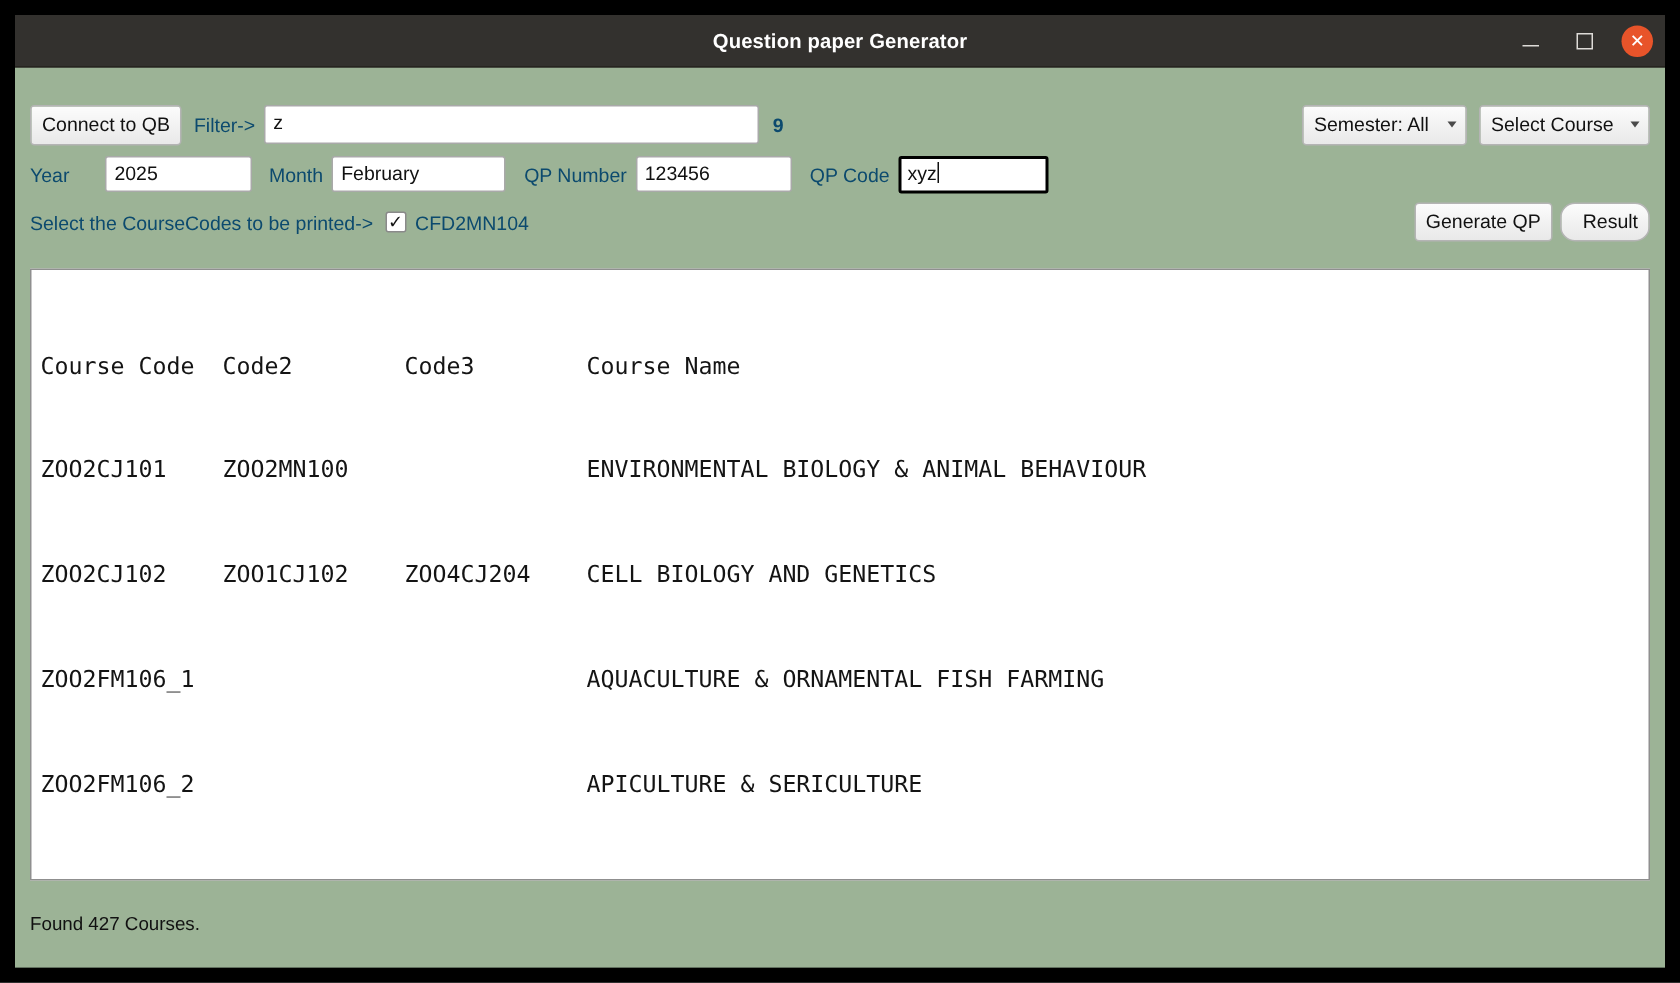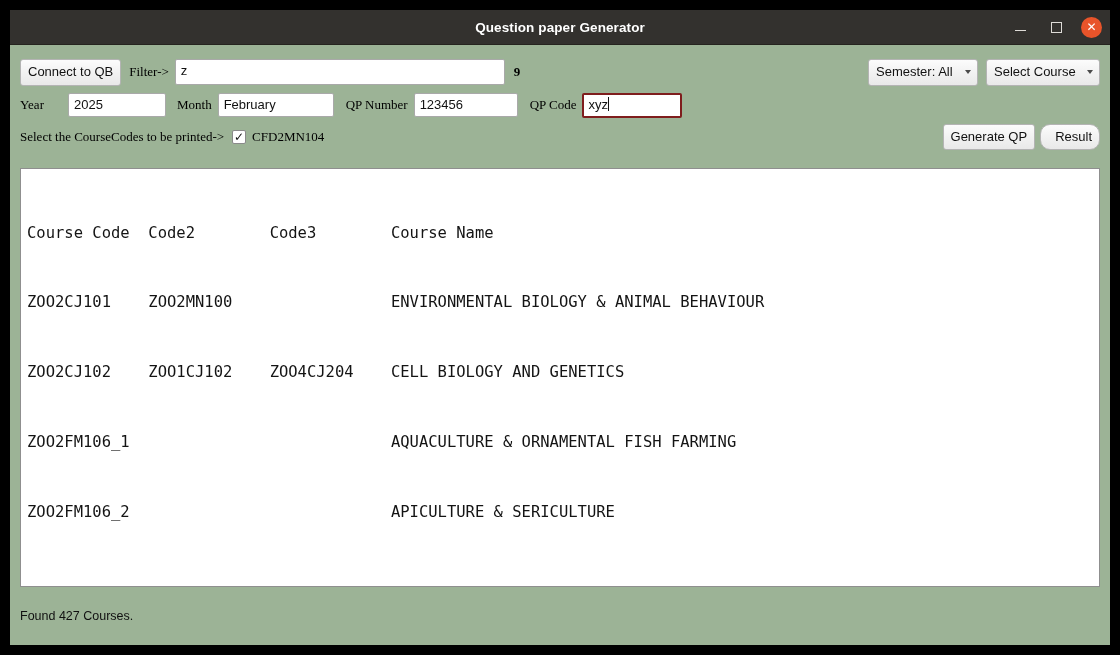--- a/index.html
+++ b/index.html
@@ -101,29 +101,29 @@
     padding: 0 10px;
     background: #9cb396;
   }
 
   .row {
     display: flex;
     align-items: center;
     box-sizing: border-box;
   }
 
-  .row-1 { height: 32px; margin-top: 11px; }
+  .row-1 { height: 32px; margin-top: 22px; }
   .row-2 { height: 30px; margin-top: 2px; }
   .row-3 { height: 30px; margin-top: 2px; }
 
   .lbl {
     font-size: 13px;
-    color: #000000;
-    white-space: nowrap;
-    font-family: Liberation Serif, serif;
+    color: #0c4a6e;
+    white-space: nowrap;
+    font-family: Liberation Sans, sans-serif;
   }
 
   
   .btn {
     background: linear-gradient(to bottom, #fcfcfc 0%, #f2f2f2 50%, #e9e9e9 100%);
     border: 1px solid #b4b4b4;
     border-radius: 3px;
     font-size: 13px;
     color: #111111;
     padding: 3px 7px 4px 7px;
@@ -142,21 +142,21 @@
     font-size: 13px;
     color: #111111;
     padding: 2px 4px 3px 5px;
     line-height: 17px;
     box-sizing: border-box;
     font-family: "Liberation Sans", sans-serif;
     white-space: nowrap;
     overflow: hidden;
   }
   .entry.focused {
-    border: 2px solid #7f1d1d;
+    border: 2px solid #000000;
     padding: 1px 3px 2px 4px;
   }
   .caret {
     display: inline-block;
     width: 1px;
     height: 14px;
     background: #111;
     vertical-align: -2px;
     margin-left: 0px;
   }

